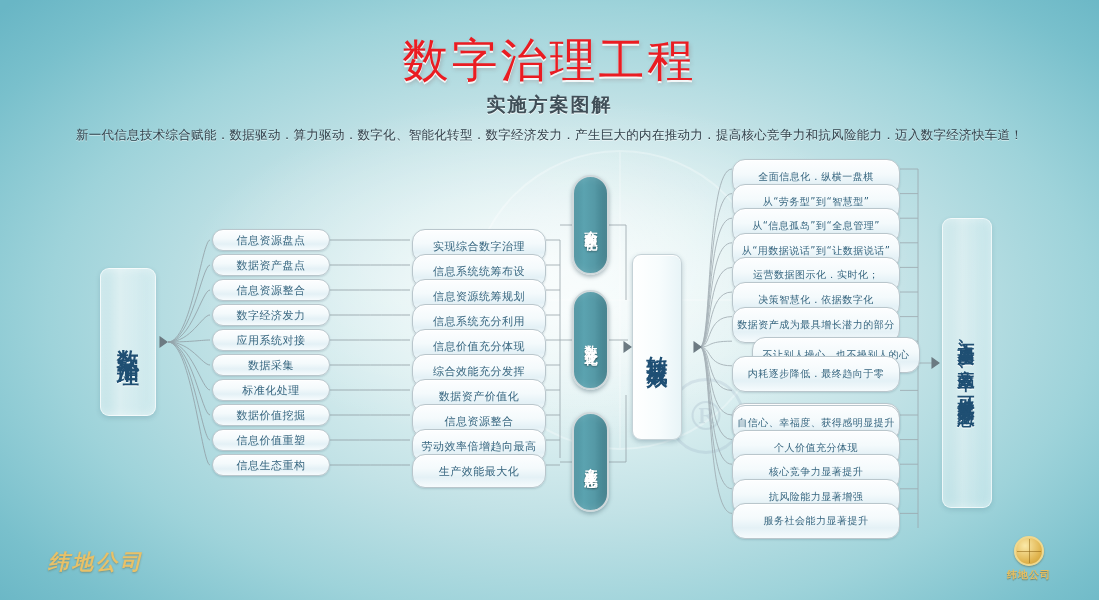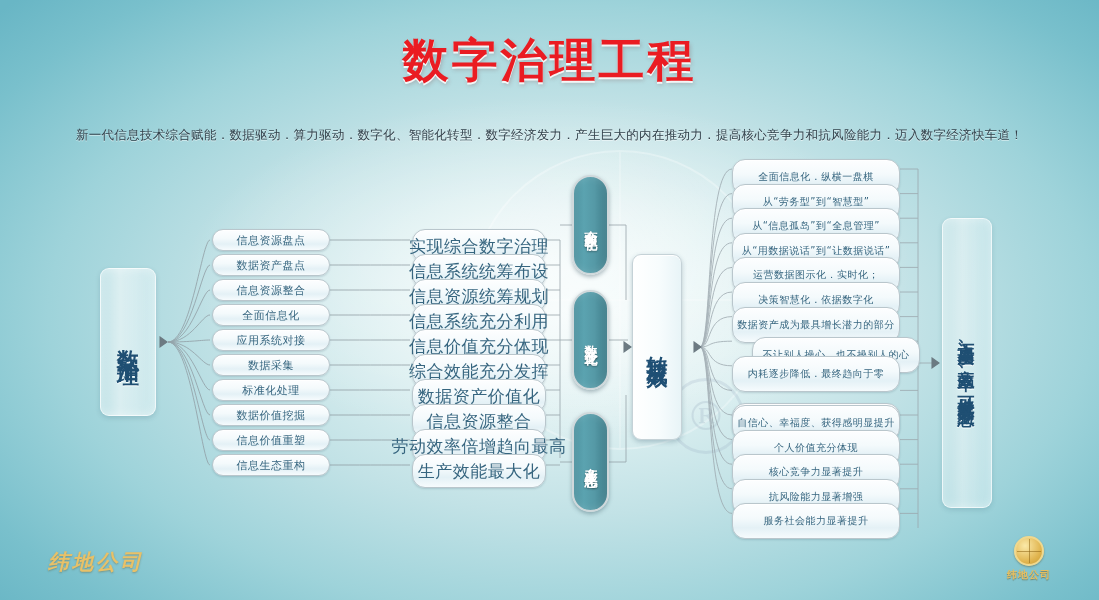--- a/index.html
+++ b/index.html
@@ -62,21 +62,21 @@
   #wm-globe::before { left: 50%; top:0; width: 2px; height:100%; margin-left:-1px; border-radius:0; border-width:0 0 0 2px;}
   #wm-globe::after { left:0; top:50%; width:100%; height:2px; margin-top:-1px; border-radius:0; border-width:2px 0 0 0;}
 
   svg.lines { position: absolute; left:0; top:0; width:1099px; height:600px; pointer-events:none; }
 
   
   #title {
     position: absolute; left: 0; right: 0; top: 30px;
     text-align: center;
     font-size: 46px;
-    font-weight: bold;
+    font-weight: normal;
     letter-spacing: 3px;
     color: #ea1c22;
     text-shadow: 0 2px 0 rgba(255,255,255,0.85), 1px 3px 4px rgba(120,60,60,0.28);
     font-family: "DejaVu Sans", "Liberation Sans", sans-serif;
   }
   #subtitle {
     position: absolute; left:0; right:0; top: 92px;
     text-align:center;
     font-size: 19px; font-weight: bold;
     letter-spacing: 2px;
@@ -99,21 +99,21 @@
     border-radius: 13px;
     font-size: 11px;
     color: #36657f;
     background: linear-gradient(180deg, #fdfeff 0%, #f4fafc 42%, #e4f1f6 70%, #f6fbfd 100%);
     border: 1px solid #b9c6cc;
     box-shadow: 0 1px 2px rgba(40,70,90,0.18), inset 0 1px 0 rgba(255,255,255,0.9);
     white-space: nowrap;
     letter-spacing: .5px;
   }
   .pill.c1 { left: 212px; width: 118px; height: 22px; font-size: 11px;}
-  .pill.c2 { left: 412px; width: 134px; height: 34px; font-size: 17px;}
+  .pill.c2 { left: 412px; width: 134px; height: 34px; font-size: 11px;}
   .pill.c3 { left: 732px; width: 168px; height: 36px; font-size: 10px;}
 
   
   .tealpill {
     position: absolute;
     left: 572px;
     width: 37px;
     border-radius: 19px;
     background: linear-gradient(90deg, #4f93a0 0%, #5ba3b0 30%, #5599a6 62%, #3f7d8a 100%);
     border: 2px solid #cfd8db;
@@ -290,29 +290,30 @@
       </g>
     <g id="arrows" stroke="#6c7a82" stroke-width="1.1" fill="#6c7a82">
         <polygon points="160,337 167,342 160,347"></polygon>
         <polygon points="624,342 631,347 624,352"></polygon>
         <polygon points="694,342 701,347 694,352"></polygon>
         <polygon points="932,358 939,363 932,368"></polygon>
       </g>
   </svg>
 
   <div id="title">数字治理工程</div>
+  <div id="subtitle">实施方案图解</div>
   <div id="lead">新一代信息技术综合赋能．数据驱动．算力驱动．数字化、智能化转型．数字经济发力．产生巨大的内在推动力．提高核心竞争力和抗风险能力．迈入数字经济快车道！</div>
 
   <div class="vbox" id="box-left">数字治理</div>
 
   <div id="col1">
       <div class="pill c1" style="top: 229px;">信息资源盘点</div>
       <div class="pill c1" style="top: 254px;">数据资产盘点</div>
       <div class="pill c1" style="top: 279px;">信息资源整合</div>
-      <div class="pill c1" style="top: 304px;">全面信息化</div>
+      <div class="pill c1" style="top: 304px;">数字经济发力</div>
       <div class="pill c1" style="top: 329px;">应用系统对接</div>
       <div class="pill c1" style="top: 354px;">数据采集</div>
       <div class="pill c1" style="top: 379px;">标准化处理</div>
       <div class="pill c1" style="top: 404px;">数据价值挖掘</div>
       <div class="pill c1" style="top: 429px;">信息价值重塑</div>
       <div class="pill c1" style="top: 454px;">信息生态重构</div>
     </div>
 
   <div id="col2">
       <div class="pill c2" style="top: 229px;">实现综合数字治理</div>

